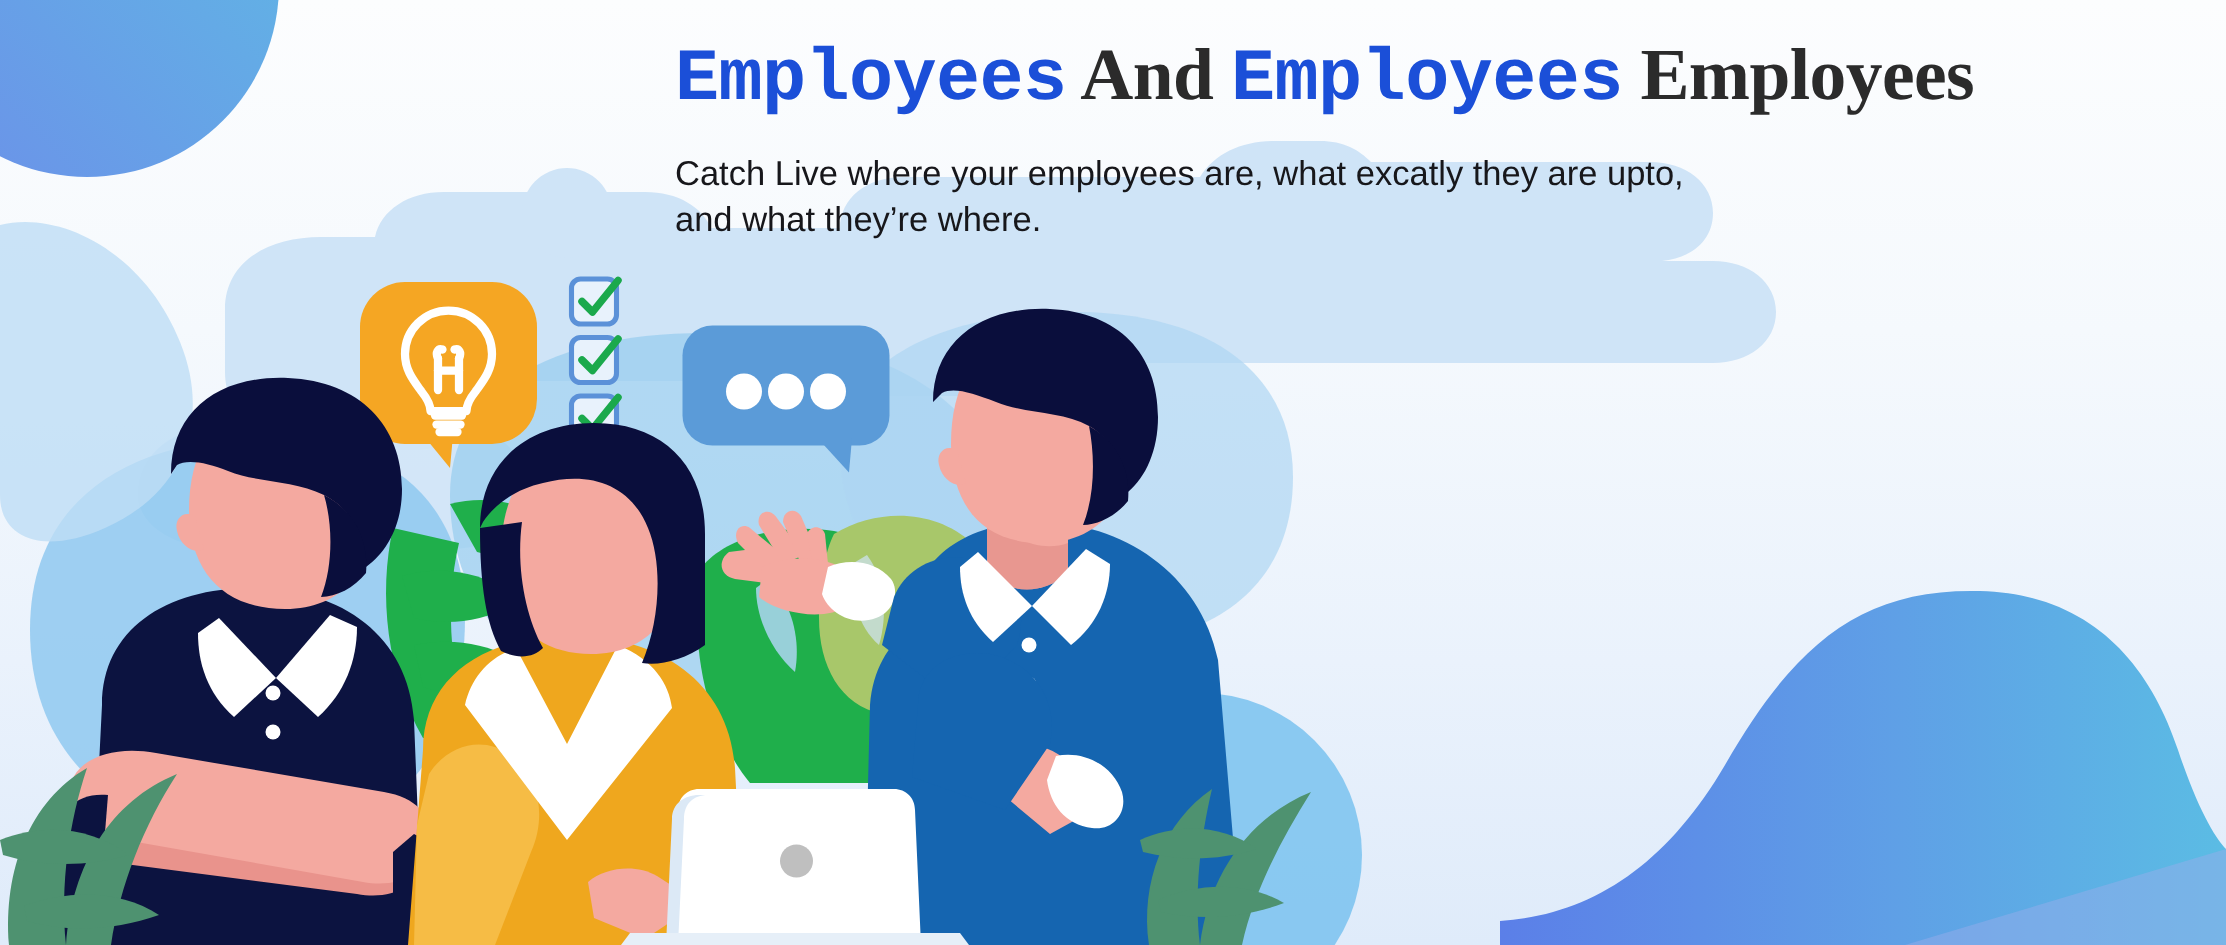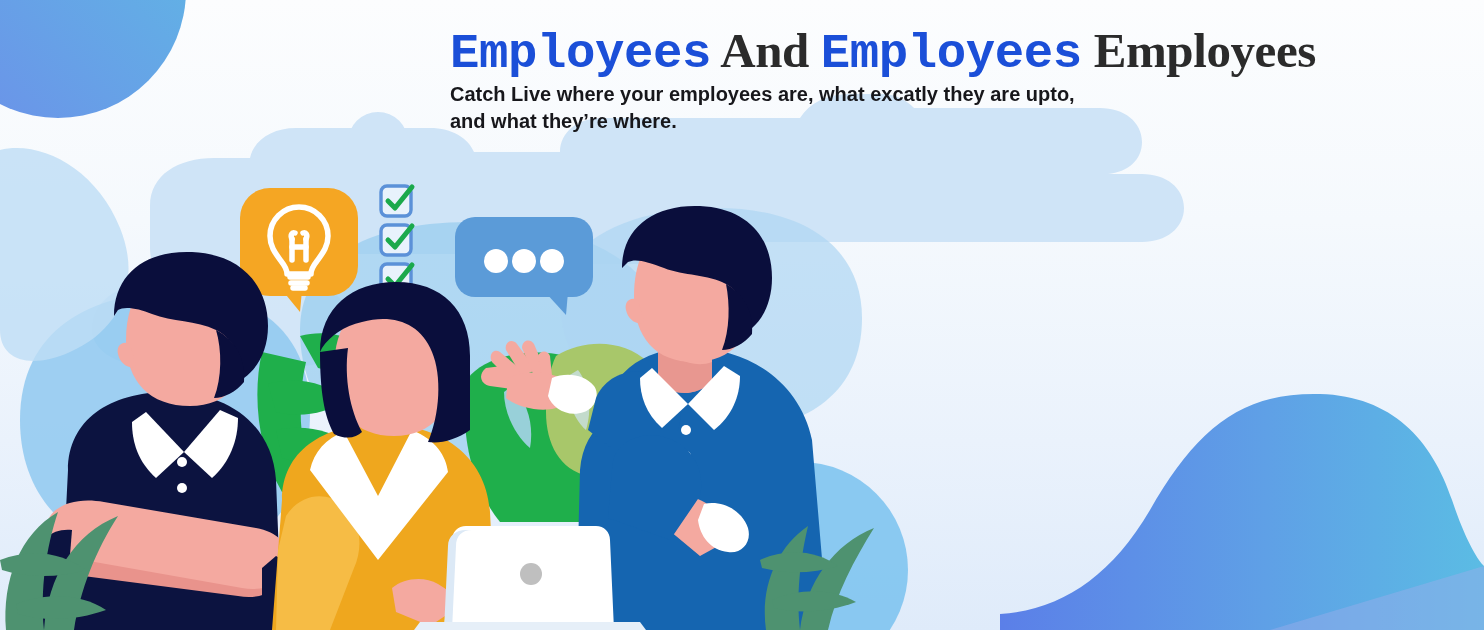--- a/index.html
+++ b/index.html
@@ -27,22 +27,23 @@
   #headline {
     font-size:49px;
     font-weight:700;
     line-height:1.08;
     letter-spacing:-0.4px;
     white-space:nowrap;
   }
   #headline .w-blue  { color:#1B4FD8;font-family:Liberation Mono, monospace; }
   #headline .w-dark  { color:#2B2B2B;font-family:Liberation Serif, serif; }
   #subtitle {
-    font-size:20px;
-    font-weight:700;
+    margin-top:20px;
+    font-size:23px;
+    font-weight:400;
     line-height:1.36;
     color:#17171B;
     max-width:1000px;
   }
   #subtitle .sub-line { display:block; }
 </style>
 </head>
 <body>
 
 <div id="banner">

